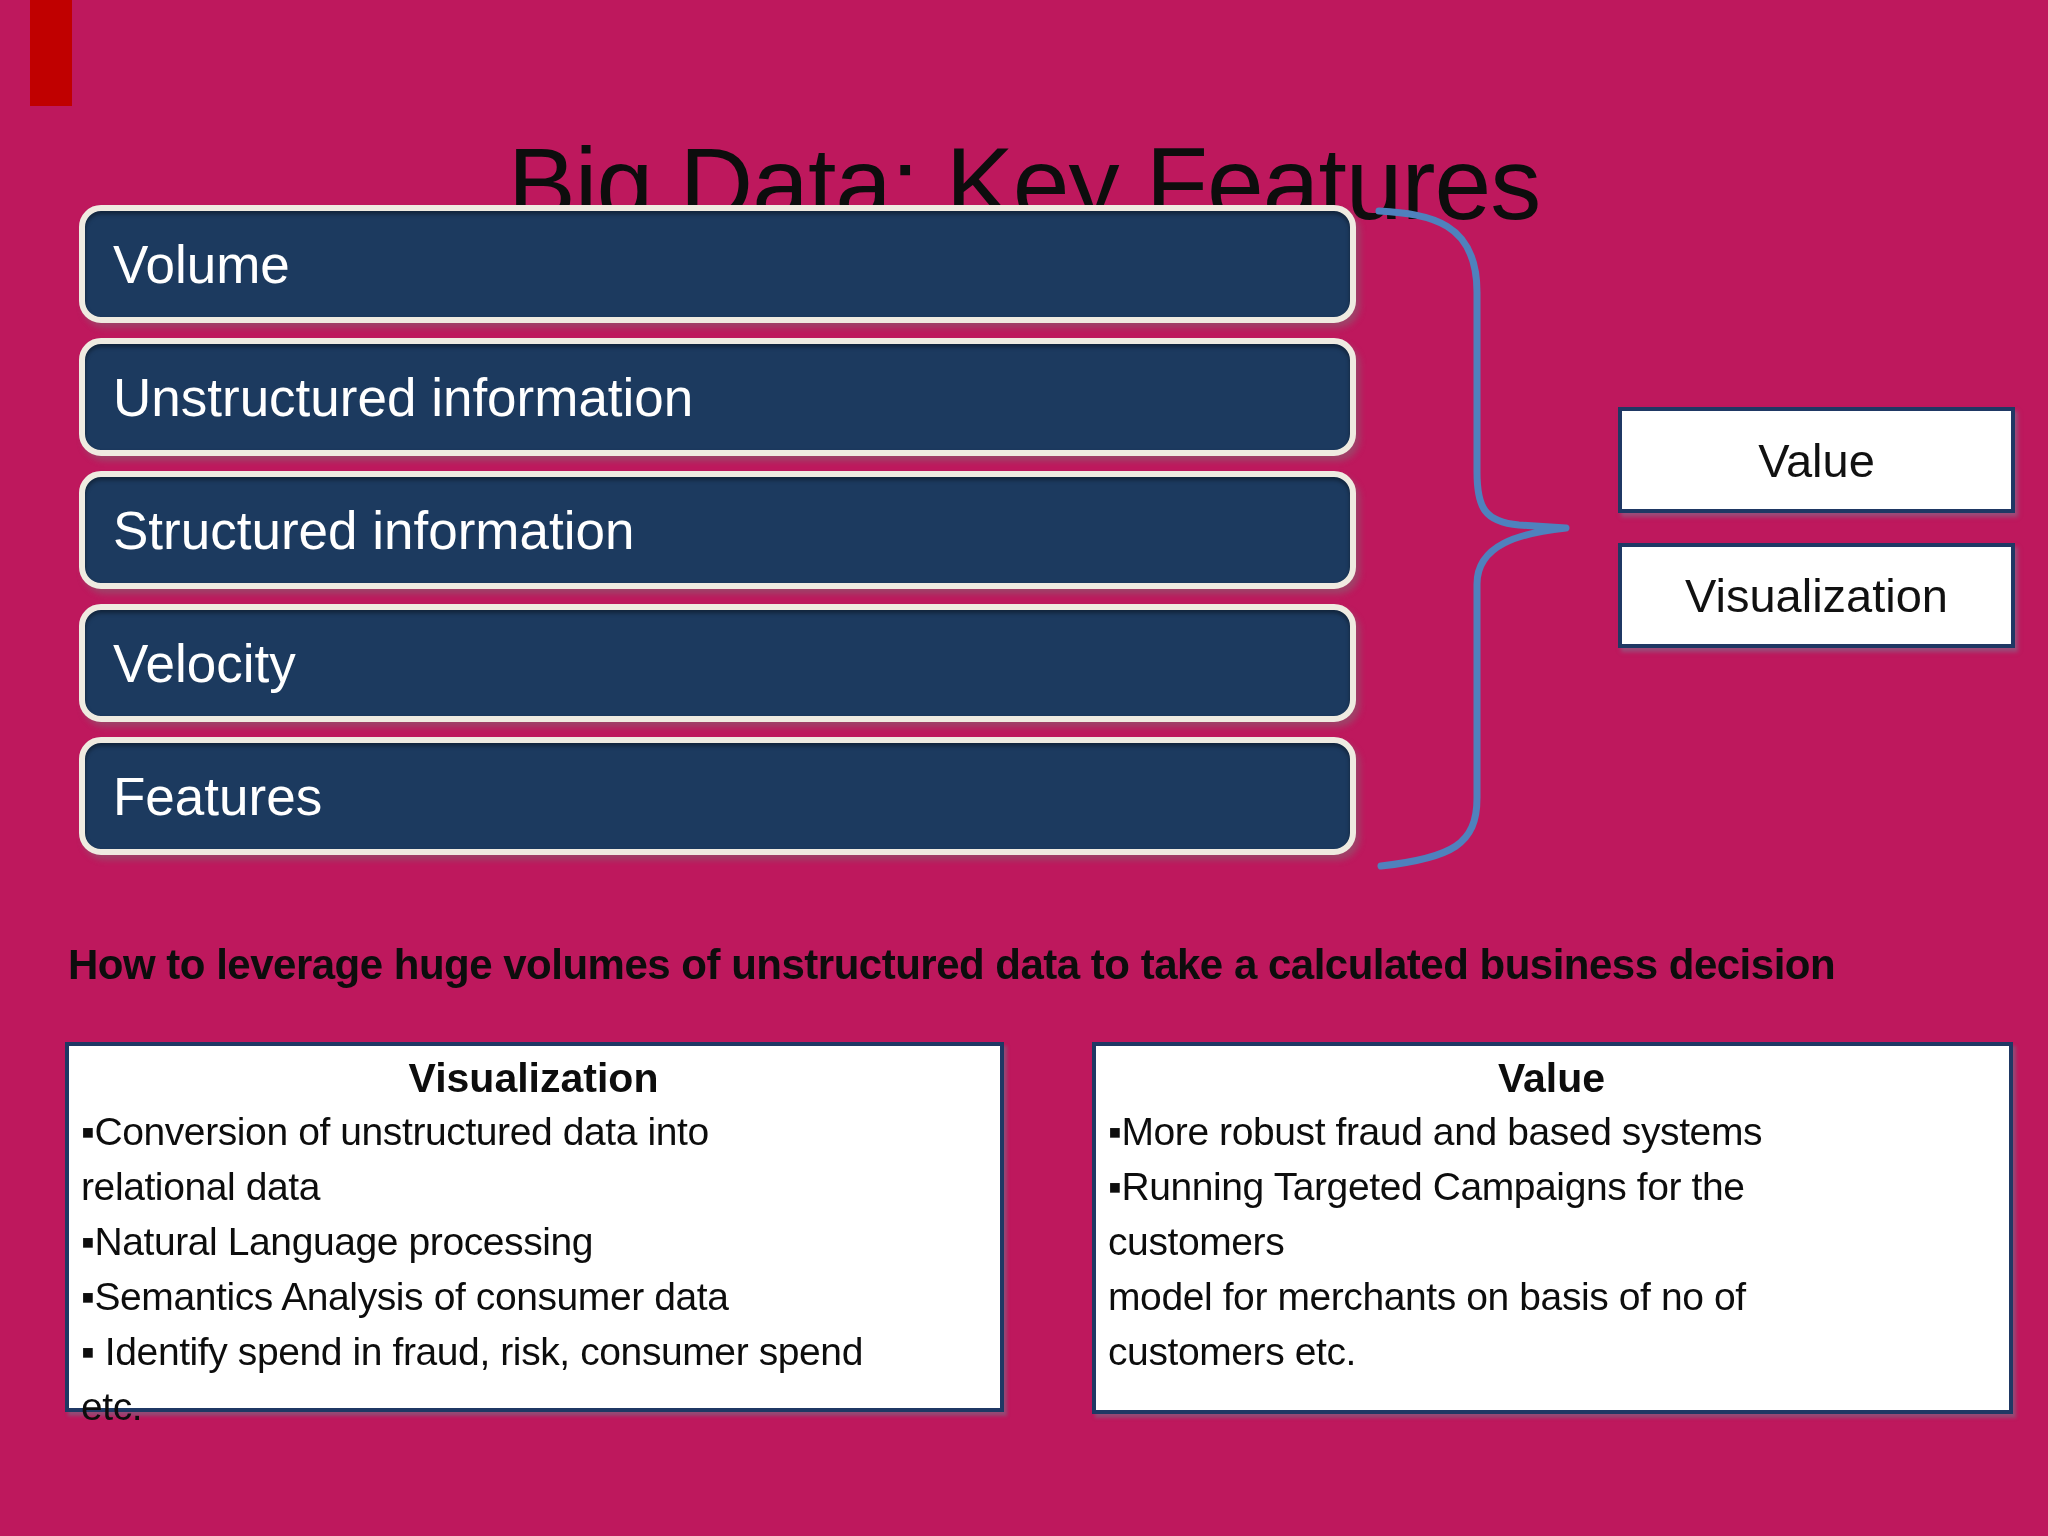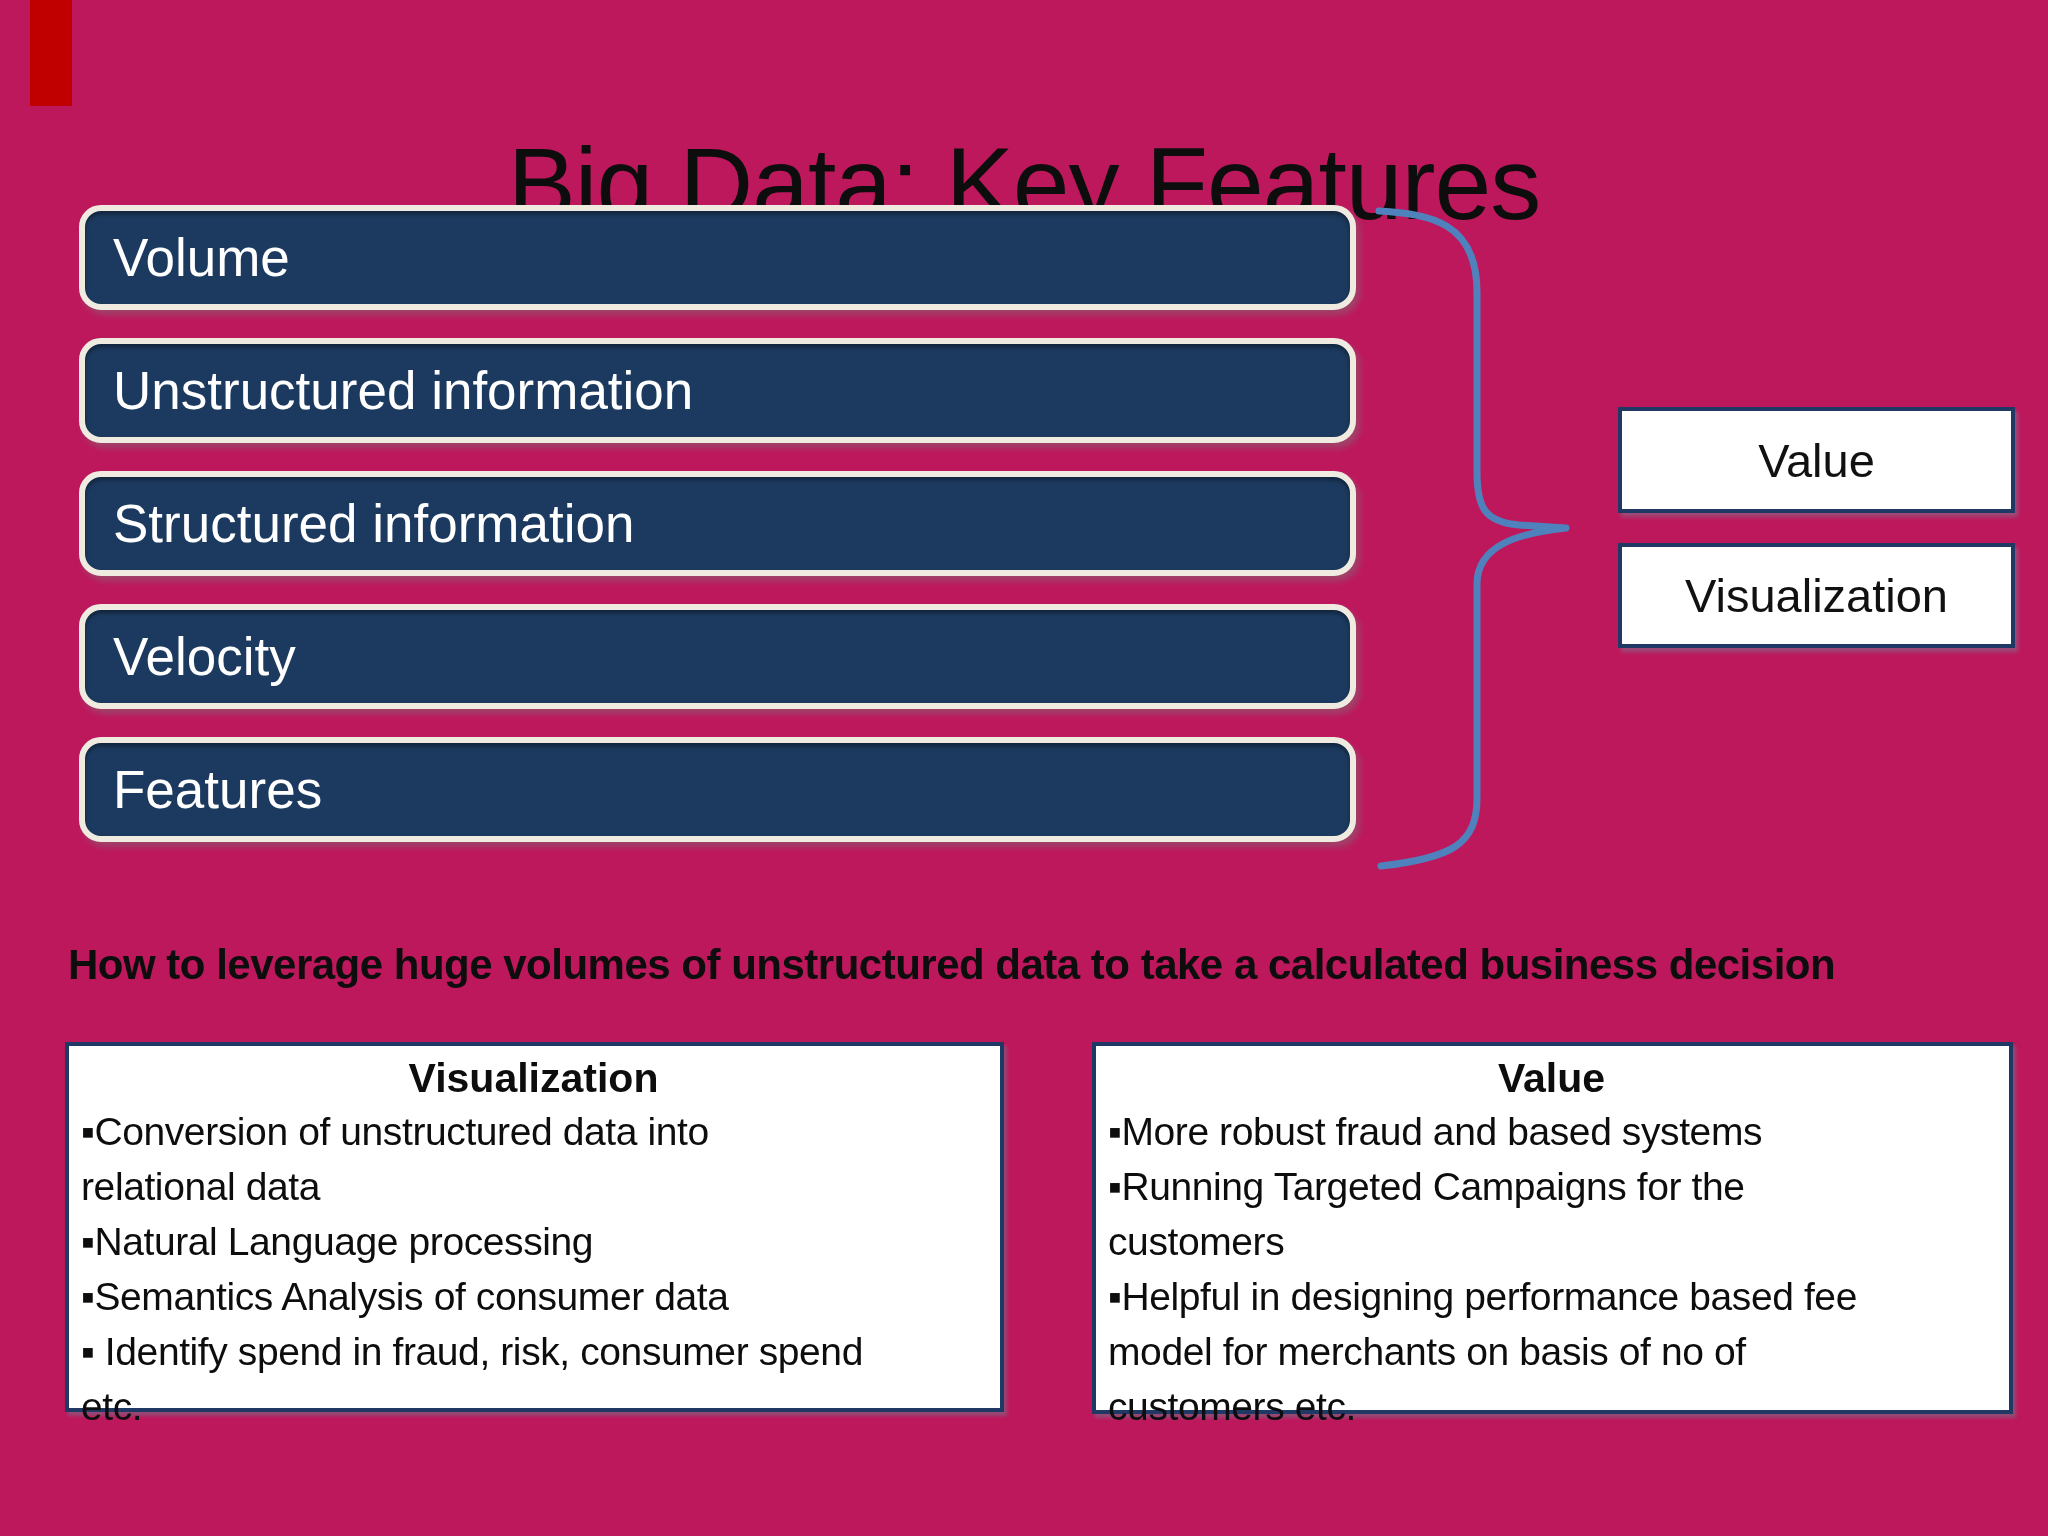--- a/index.html
+++ b/index.html
@@ -10,21 +10,21 @@
   .accent-bar{
     position:absolute;left:30px;top:0;width:42px;height:106px;
     background:#C00000;z-index:4;
   }
   .slide-title{
     position:absolute;left:0;right:0;top:133px;z-index:1;
     font-size:102px;line-height:102px;letter-spacing:-1px;
     color:#0d0d0d;text-align:center;white-space:nowrap;
   }
   .bar{
-    position:absolute;left:79px;width:1277px;height:105px;z-index:2;
+    position:absolute;left:79px;width:1277px;height:118px;z-index:2;
     box-sizing:border-box;border:6px solid #EFEBE1;border-radius:22px;
     background:#1C3A5F;
     box-shadow:4px 5px 6px rgba(120,120,120,0.45), inset 0 3px 4px rgba(0,0,0,0.40);
     display:flex;align-items:center;padding-left:28px;
     color:#ffffff;font-size:53px;font-weight:400;
   }
   .bar.b0{top:205px}.bar.b1{top:338px}.bar.b2{top:471px}.bar.b3{top:604px}.bar.b4{top:737px}
   .brace-svg{position:absolute;left:0;top:0;z-index:3;}
   .side-box{
     position:absolute;left:1618px;width:397px;z-index:2;
@@ -108,18 +108,17 @@
     <div class="line">▪Semantics Analysis of consumer data</div>
     <div class="line">▪ Identify spend in fraud, risk, consumer spend</div>
     <div class="line">etc.</div>
   </div>
 
   <div class="bottom-box right">
     <div class="box-title">Value</div>
     <div class="line">▪More robust fraud and based systems</div>
     <div class="line">▪Running Targeted Campaigns for the</div>
     <div class="line">customers</div>
-    <div class="line">▪Helpful in designing performance based fee</div>
     <div class="line">model for merchants on basis of no of</div>
     <div class="line">customers etc.</div>
   </div>
 
 </div>
 
 </body></html>

